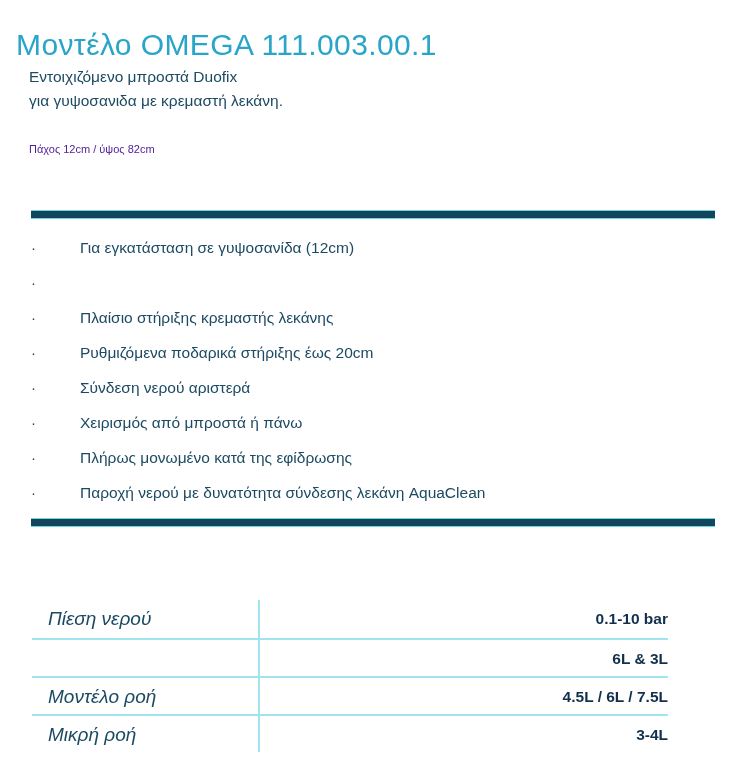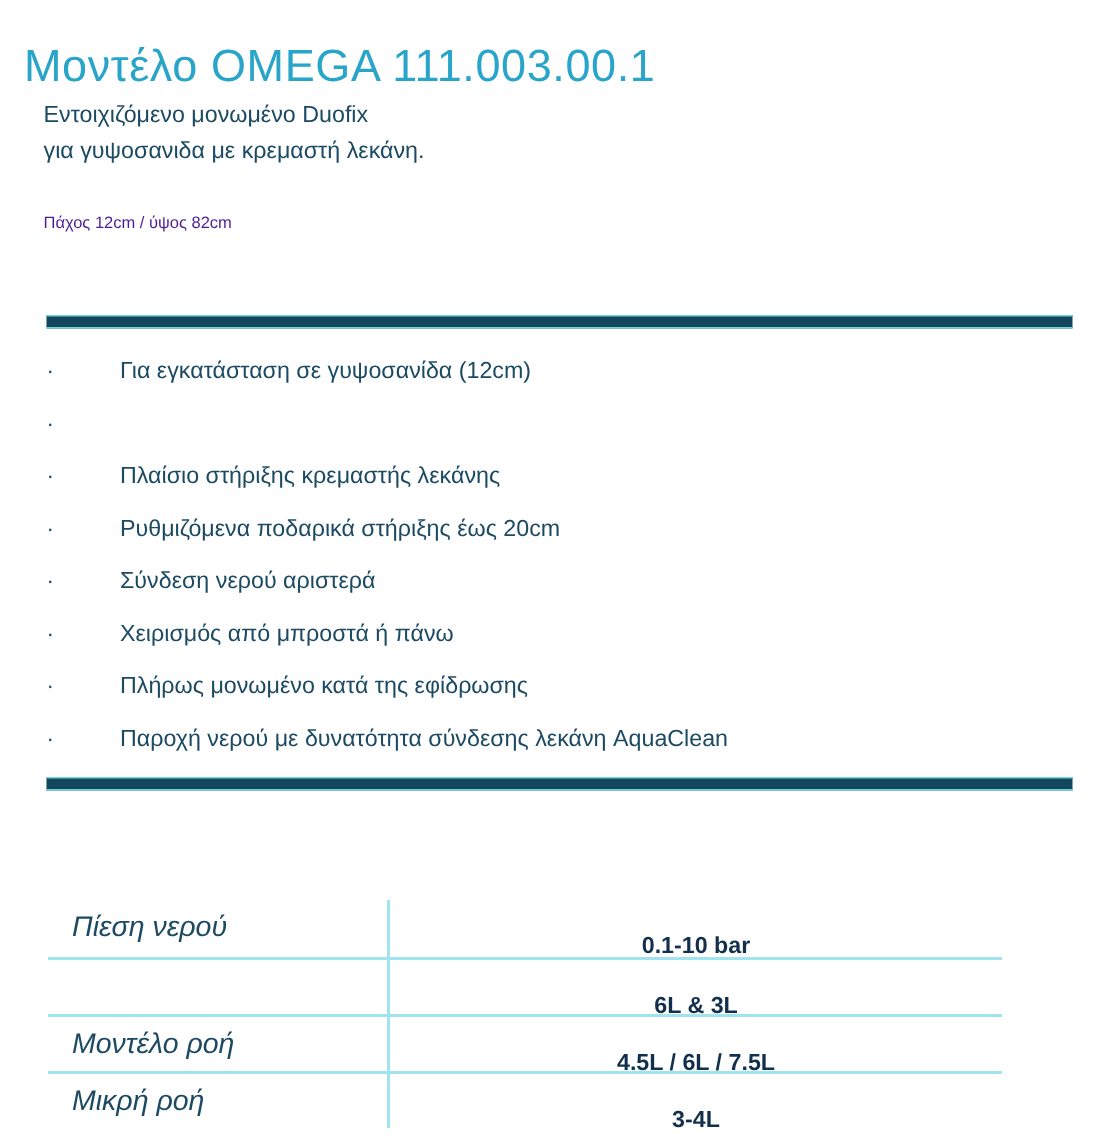--- a/index.html
+++ b/index.html
@@ -134,40 +134,40 @@
     height: 38px;
     line-height: 38px;
     font-size: 19px;
     color: #1c4a63;
     white-space: nowrap;
     font-style: italic;
   }
   .spec-value {
     position: absolute;
     left: 228px;
-    top: 12px;
+    top: 0;
     width: 408px;
     height: 38px;
     line-height: 38px;
     font-size: 15.5px;
     font-weight: bold;
     color: #12304d;
-    text-align: center;
+    text-align: right;
     white-space: nowrap;
   }
 </style>
 </head>
 <body>
 
 <div class="sheet">
 
   <h1 class="product-title">Μοντέλο OMEGA 111.003.00.1</h1>
 
   <div class="intro-block">
-    <div class="intro-line">Εντοιχιζόμενο μονωμένο Duofix</div>
+    <div class="intro-line">Εντοιχιζόμενο μπροστά Duofix</div>
     <div class="intro-line">για γυψοσανιδα με κρεμαστή  λεκάνη.</div>
   </div>
 
   <div class="thickness-line">Πάχος 12cm / ύψος 82cm</div>
 
   <div class="rule rule-top"></div>
 
   <div class="feature-list">
 
     <div class="feature-item">

